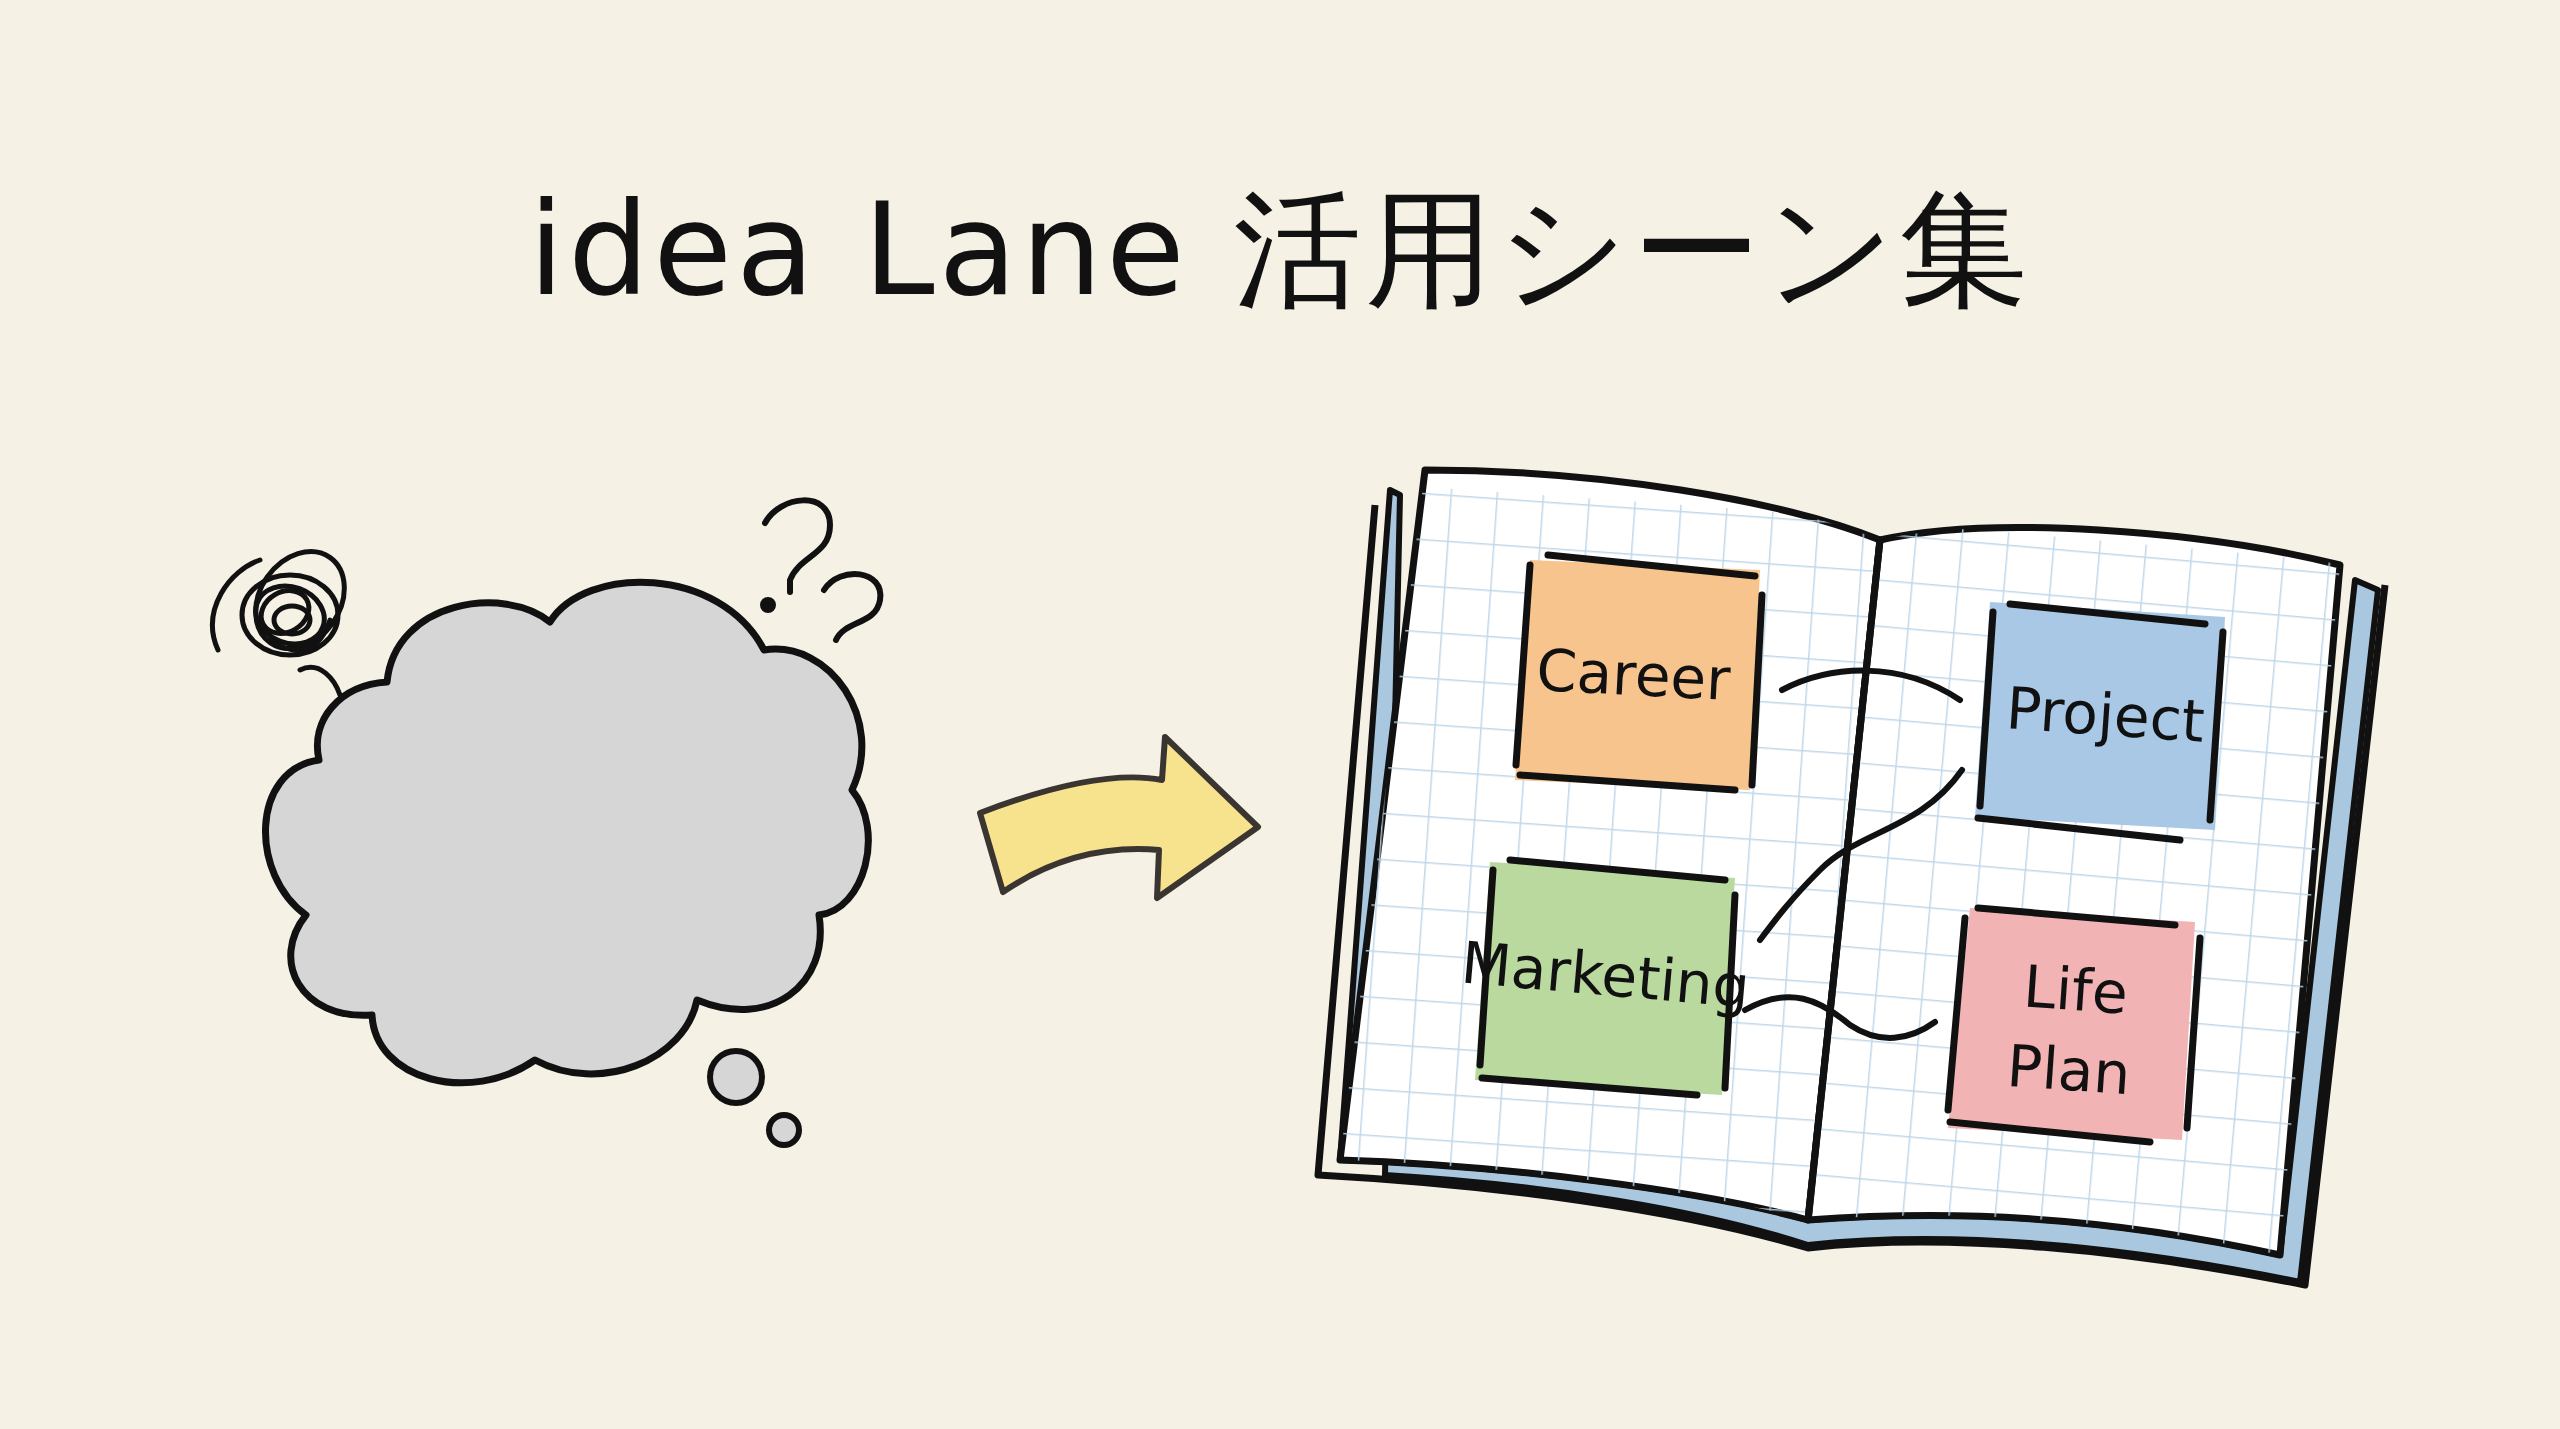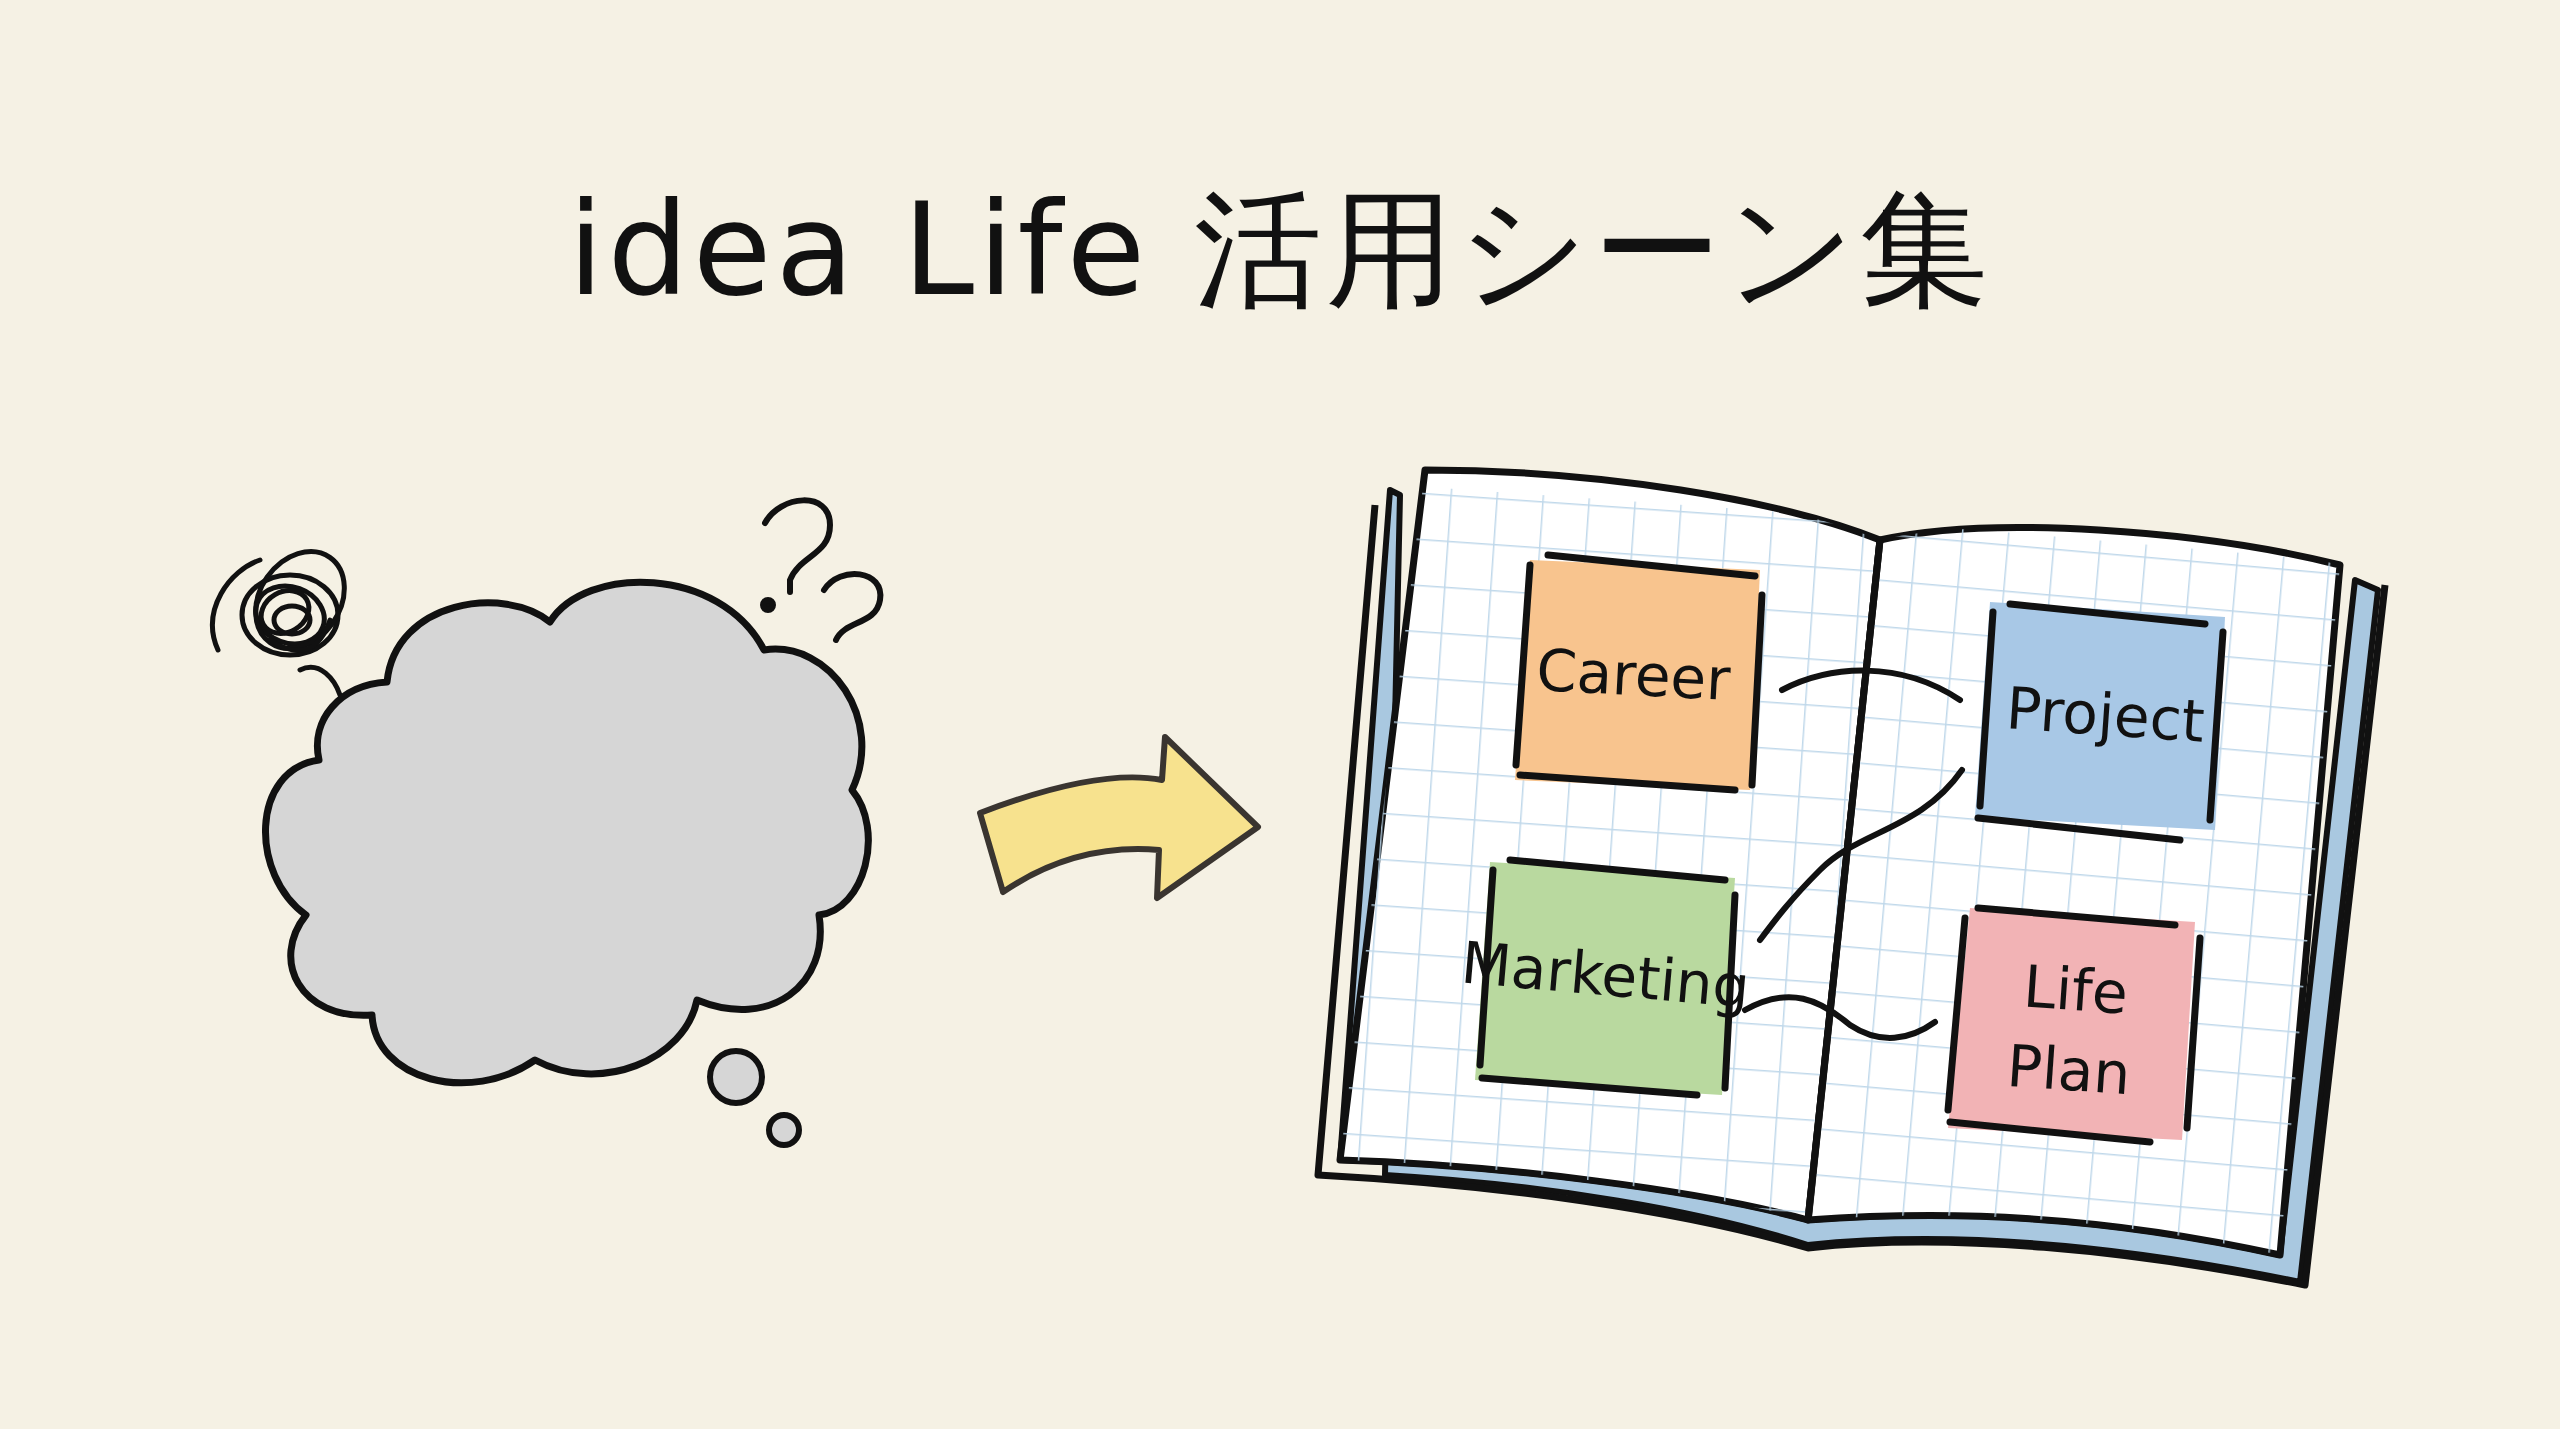--- a/index.html
+++ b/index.html
@@ -18,21 +18,21 @@
   }
   svg.scene { position: absolute; left: 0; top: 0; }
   .note-label {
     font-family: "DejaVu Sans", sans-serif;
     font-size: 58px; fill: #111;
   }
 </style>
 </head>
 <body>
 
-<div class="title">idea Life 活用シーン集</div>
+<div class="title">idea Lane 活用シーン集</div>
 
 <svg class="scene" width="2560" height="1429" viewBox="0 0 2560 1429" xmlns="http://www.w3.org/2000/svg">
   <defs>
     <pattern id="grid" width="46" height="46" patternUnits="userSpaceOnUse">
       <path d="M46 0 L0 0 0 46" fill="none" stroke="#b9d4e8" stroke-width="3"></path>
     </pattern>
     <clipPath id="leftPageClip">
       <path d="M1425 470 C1600 470 1780 500 1880 540 L1808 1220 C1700 1190 1500 1165 1340 1160 Z"></path>
     </clipPath>
     <clipPath id="rightPageClip">

